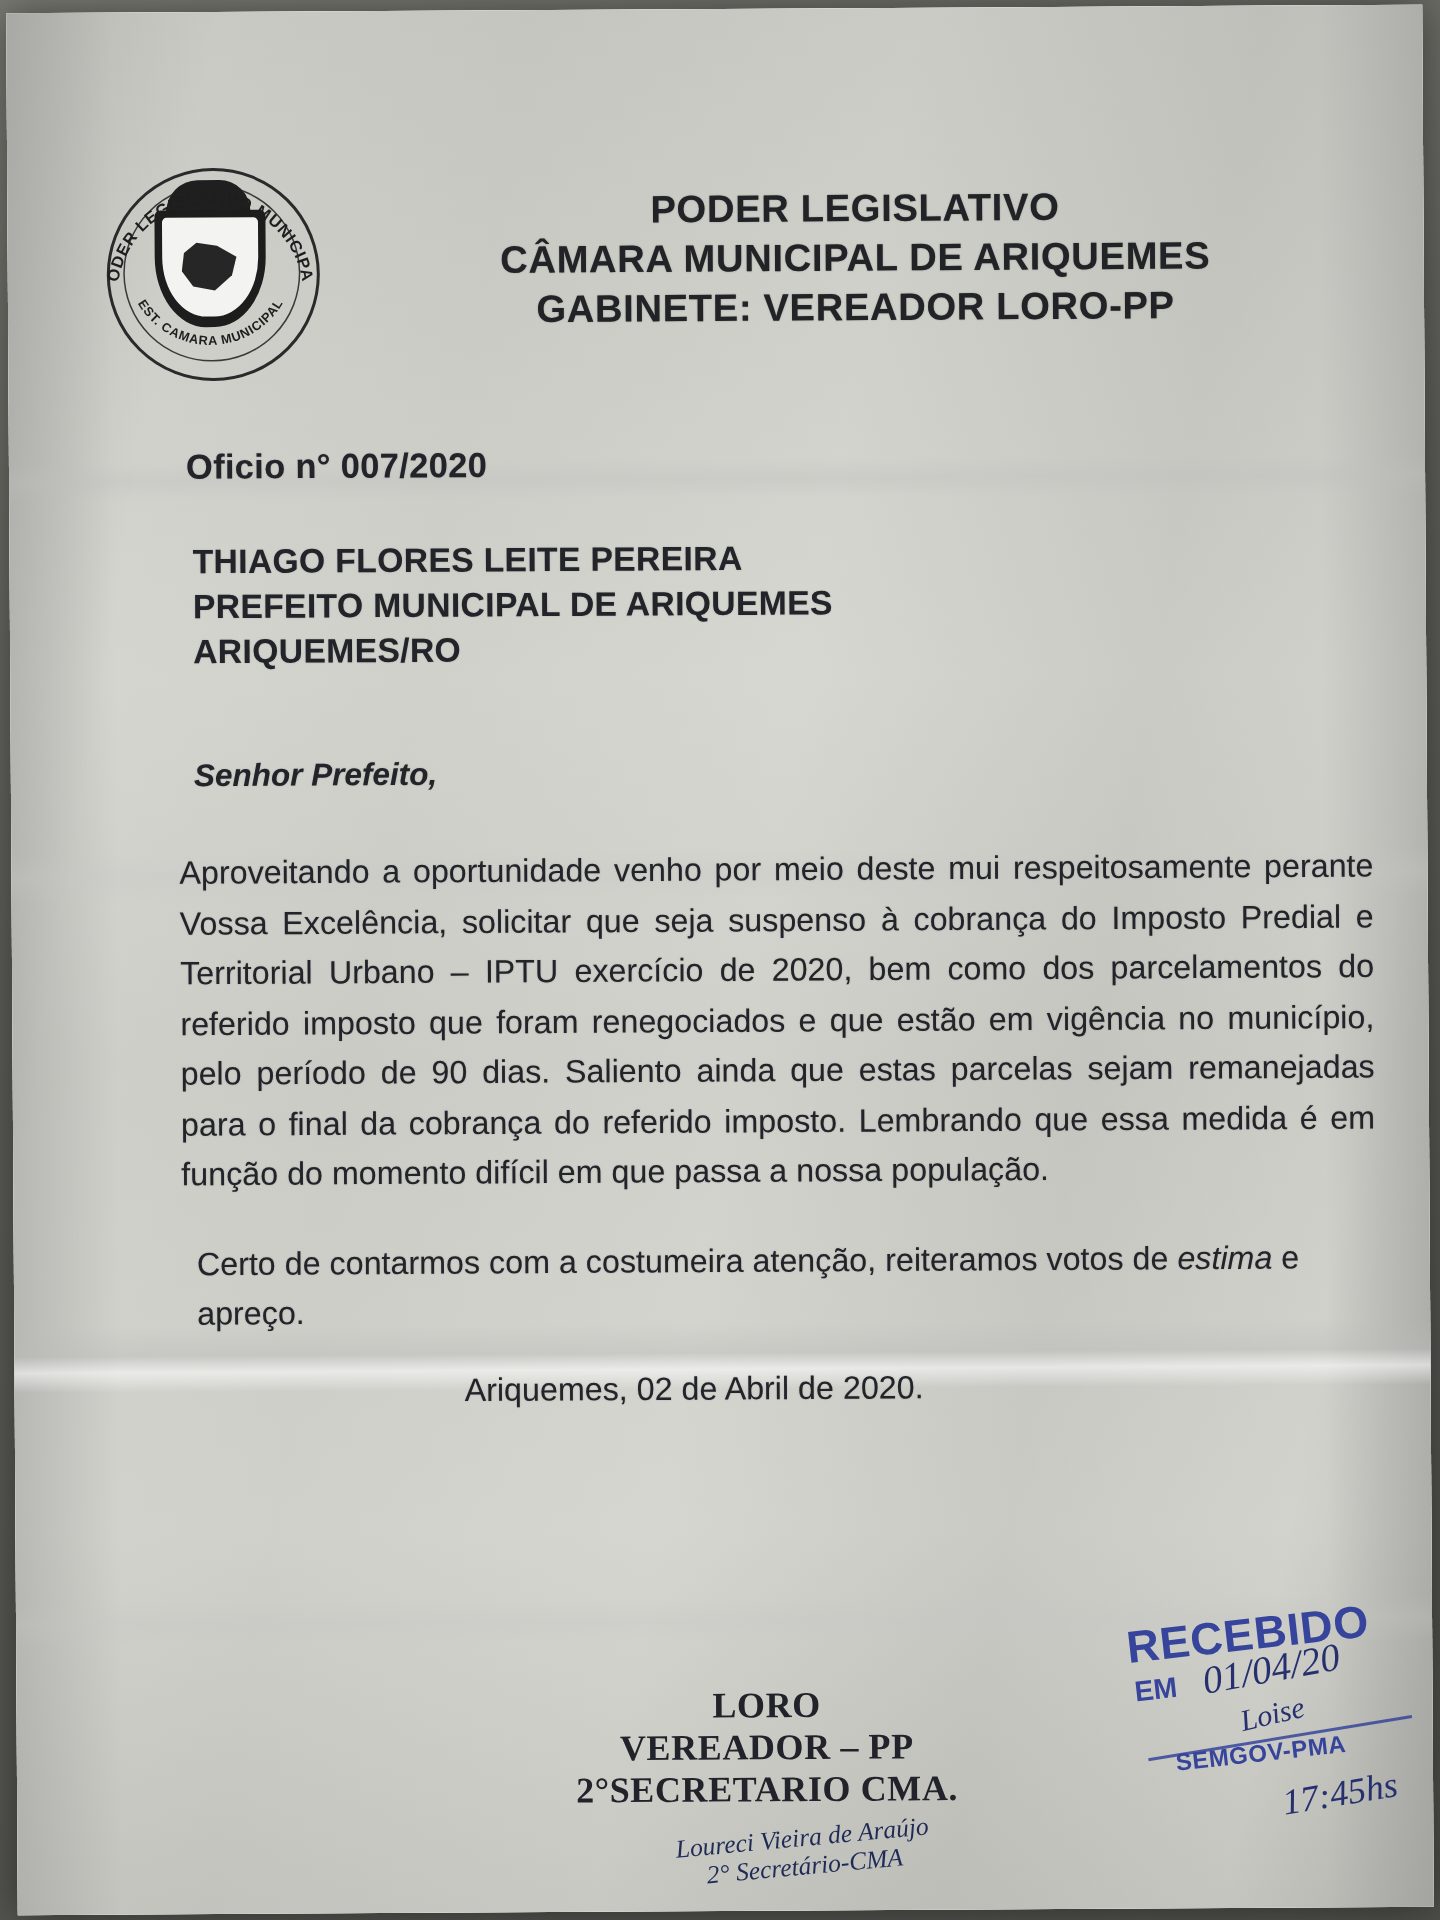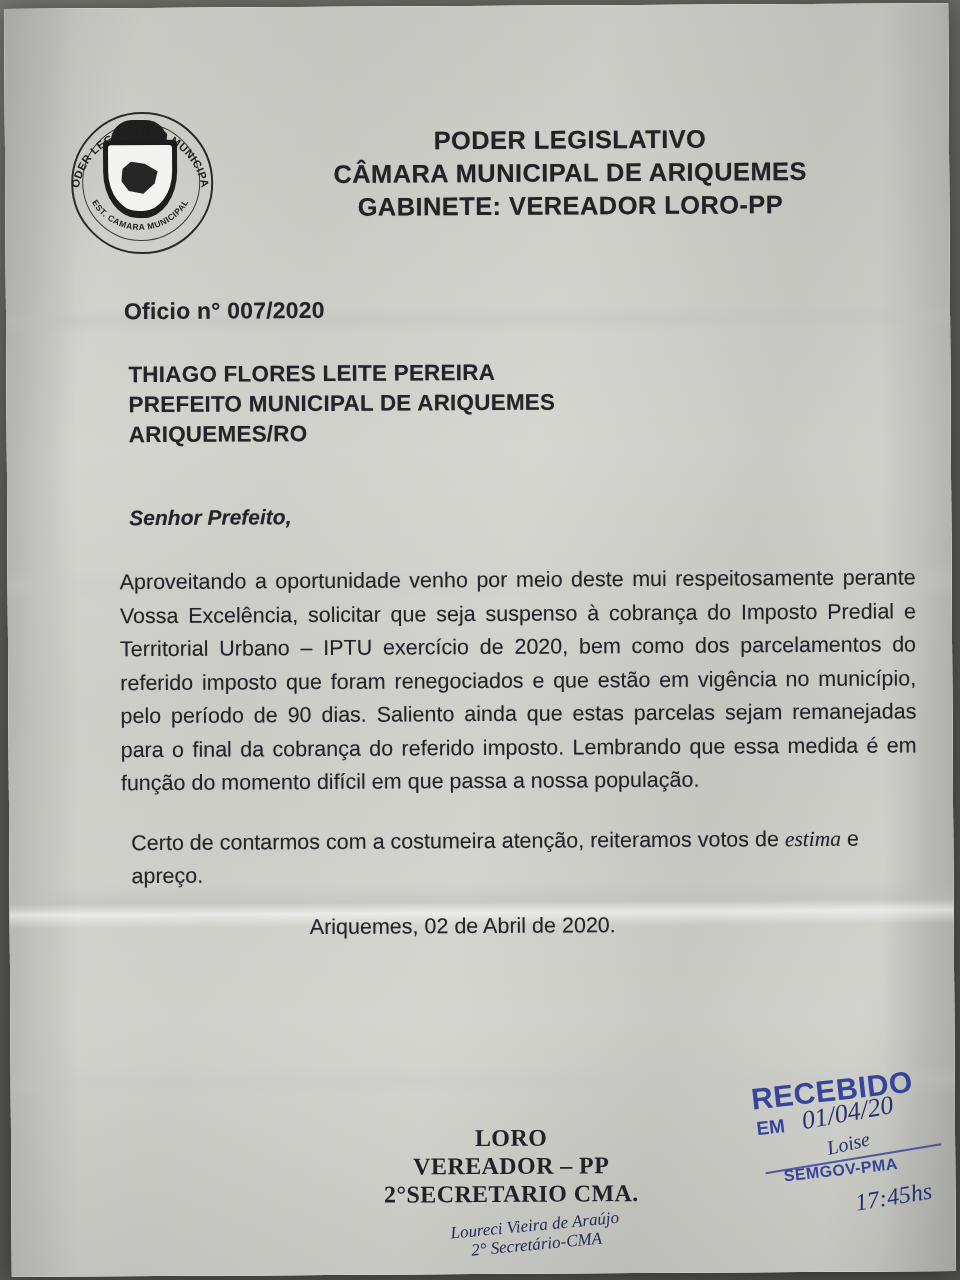--- a/index.html
+++ b/index.html
@@ -202,21 +202,21 @@
     line-height: 33.5px;
     text-align: justify;
     text-justify: inter-word;
   }
   #body p { margin: 0; }
   #body p.second {
     margin-top: 26px;
     padding-left: 10px;
     text-align: left;
   }
-  #body .ital { font-style: italic; font-family: Liberation Serif, serif; }
+  #body .ital { font-style: italic; }
 
   #place-date {
     left: 300px;
     top: 908px;
     font-size: 21.5px;
   }
 
   
   #signature {
     position: absolute;

